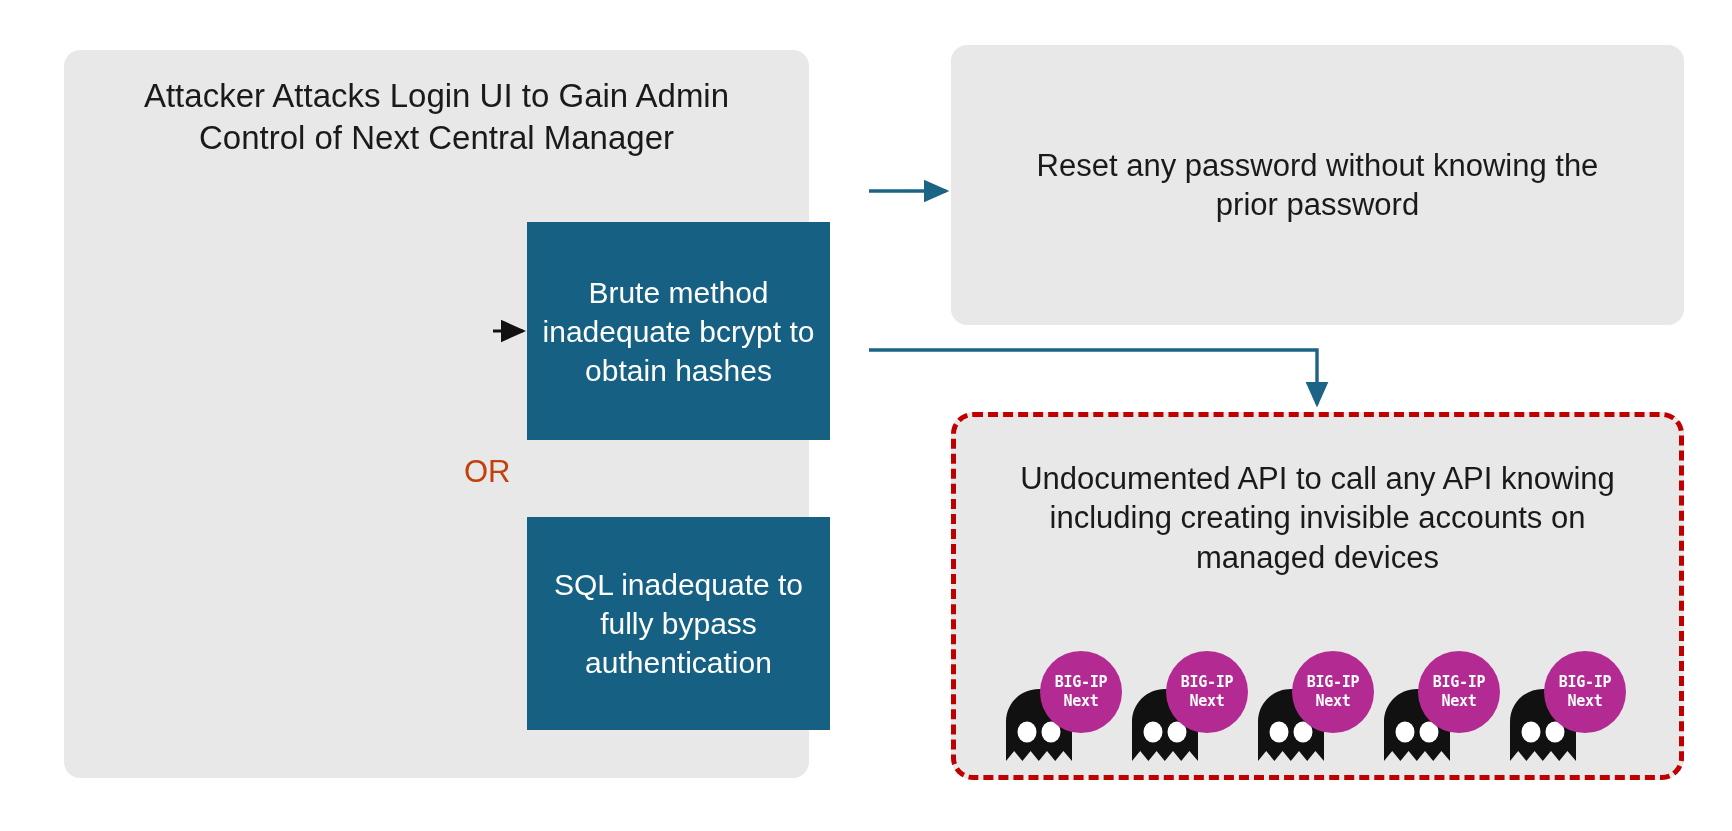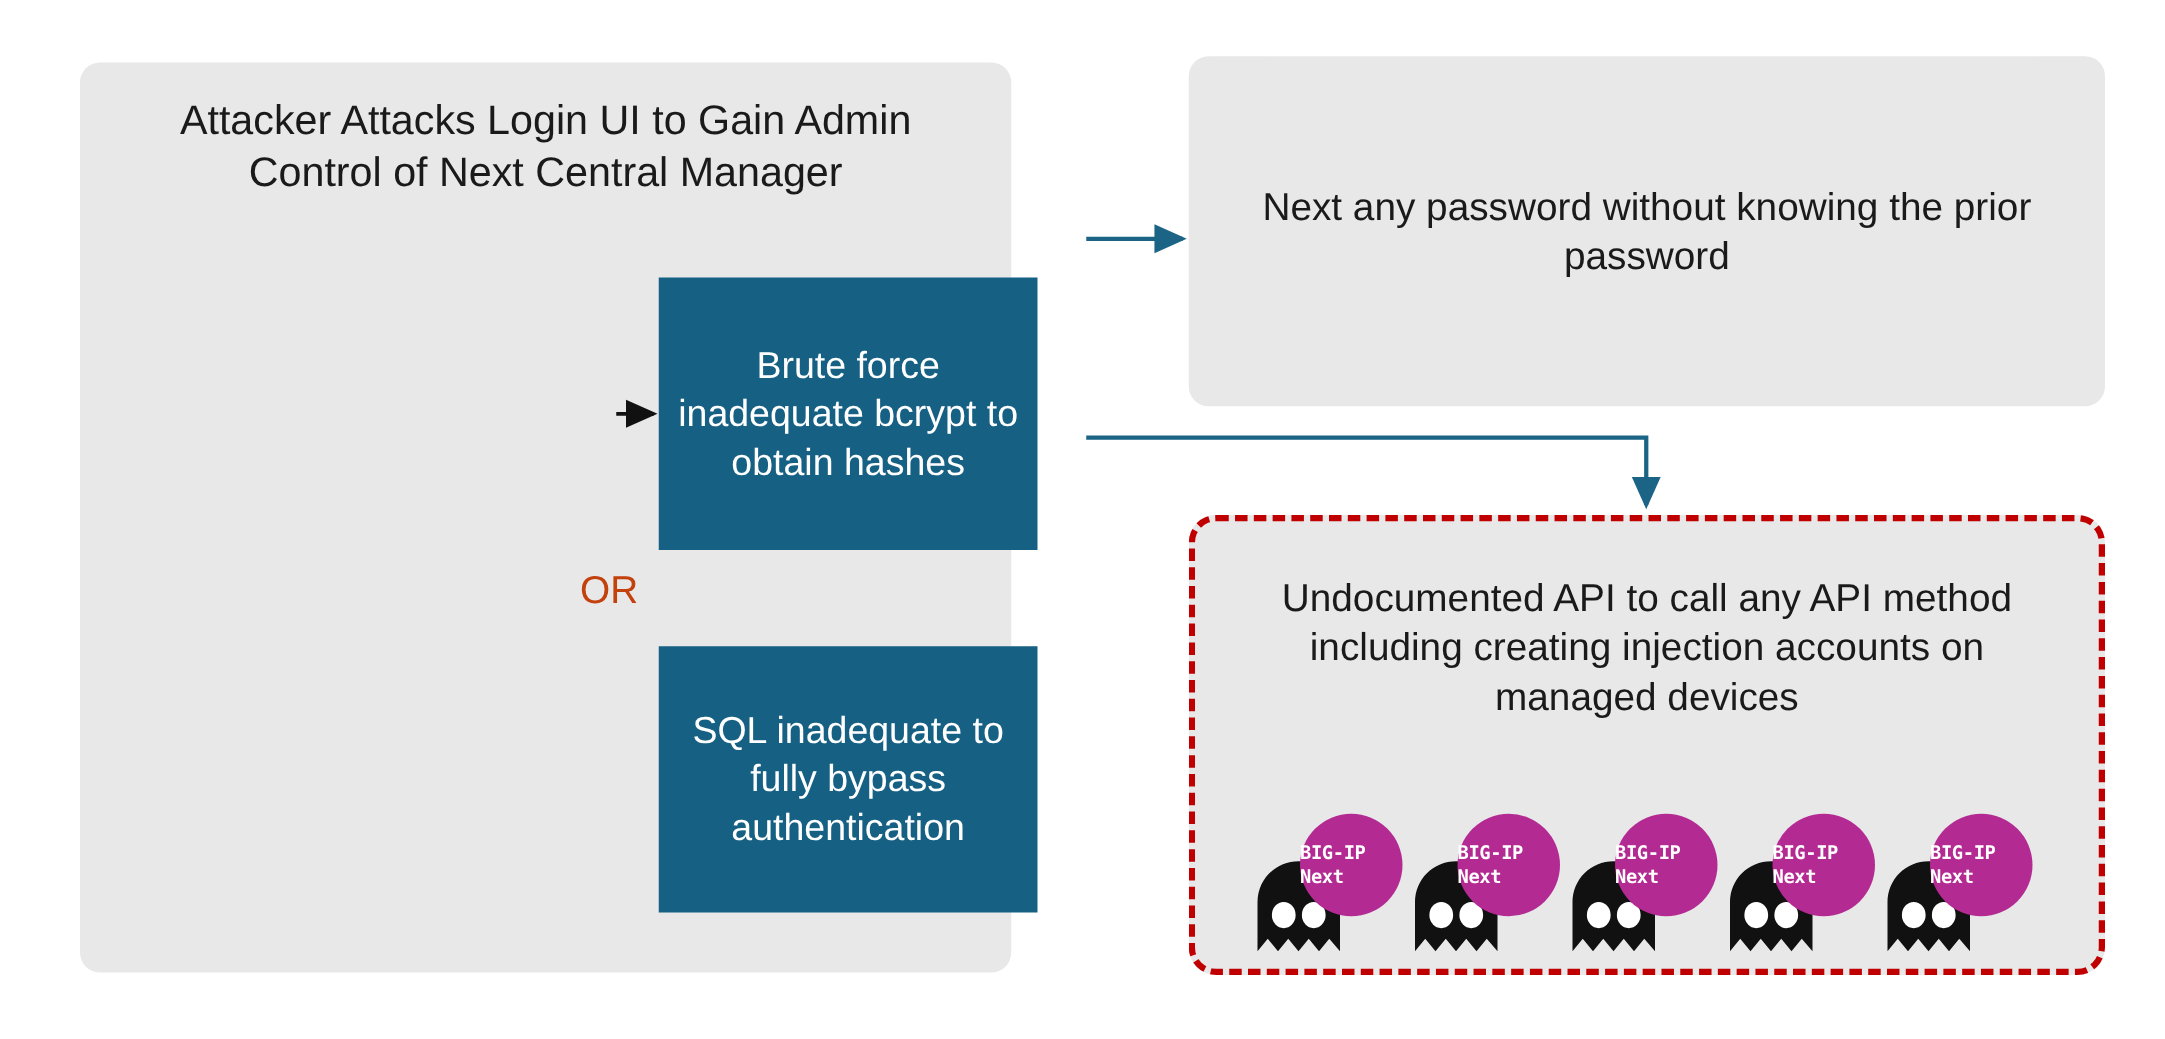--- a/index.html
+++ b/index.html
@@ -169,59 +169,60 @@
     position: absolute;
     left: 38px;
     top: 0;
     width: 82px;
     height: 82px;
     border-radius: 50%;
     background: #b42a93;
     color: #ffffff;
     display: flex;
     flex-direction: column;
+    align-items: center;
     justify-content: center;
     font-family: "DejaVu Sans Mono", monospace;
     font-size: 15px;
     font-weight: bold;
     line-height: 1.28;
     letter-spacing: -0.3px;
   }
 </style>
 </head>
 <body>
 
 <div id="stage">
 
   <div class="panel" id="attack-panel">
     <div class="panel-title">Attacker Attacks Login UI to Gain Admin Control of Next Central Manager</div>
 
 
-    <div class="step-box" id="box-brute-force">Brute force inadequate bcrypt to obtain hashes</div>
+    <div class="step-box" id="box-brute-force">Brute method inadequate bcrypt to obtain hashes</div>
 
     <div class="or-label">OR</div>
 
     <div class="step-box" id="box-sql-bypass">SQL inadequate to fully bypass authentication</div>
 
     <svg class="connector" style="width:805px;height:728px">
       <defs>
         <marker id="ah-small" markerWidth="9" markerHeight="9" refX="7.5" refY="4.5" orient="auto" markerUnits="strokeWidth">
           <path d="M0,0.7 L8.5,4.5 L0,8.3 z" fill="#111111"></path>
         </marker>
       </defs>
       <line x1="429" y1="281" x2="459" y2="281" stroke="#111111" stroke-width="3" marker-end="url(#ah-small)"></line>
     </svg>
   </div>
 
   <div class="panel" id="reset-panel">
-    <div class="body-text" id="reset-text">Next any password without knowing the prior password</div>
+    <div class="body-text" id="reset-text">Reset any password without knowing the prior password</div>
   </div>
 
   <div class="panel" id="api-panel">
-    <div class="body-text" id="api-text">Undocumented API to call any API method including creating injection accounts on managed devices</div>
+    <div class="body-text" id="api-text">Undocumented API to call any API knowing including creating invisible accounts on managed devices</div>
 
     <div id="ghost-row">
 
       <div class="ghost-unit" style="left:0px">
         <svg class="ghost-glyph" viewBox="0 0 74 76">
           <path d="M37 2 C18.5 2 4 16.5 4 35 L4 74
                    L12.2 64 L20.4 74 L28.6 64 L36.8 74 L45 64 L53.2 74 L61.4 64 L70 74
                    L70 35 C70 16.5 55.5 2 37 2 Z" fill="#111111"></path>
           <ellipse cx="25" cy="45" rx="9.5" ry="10.5" fill="#ffffff"></ellipse>
           <ellipse cx="49" cy="45" rx="9.5" ry="10.5" fill="#ffffff"></ellipse>

